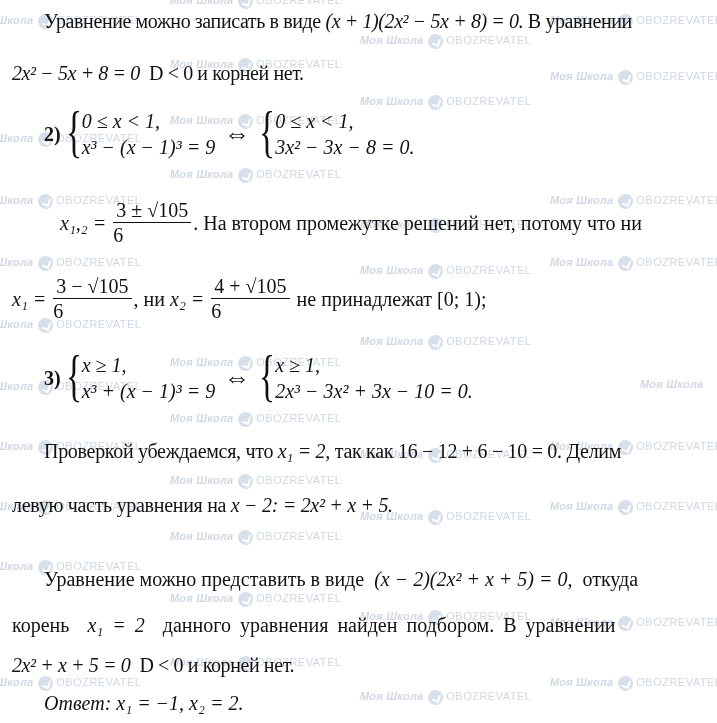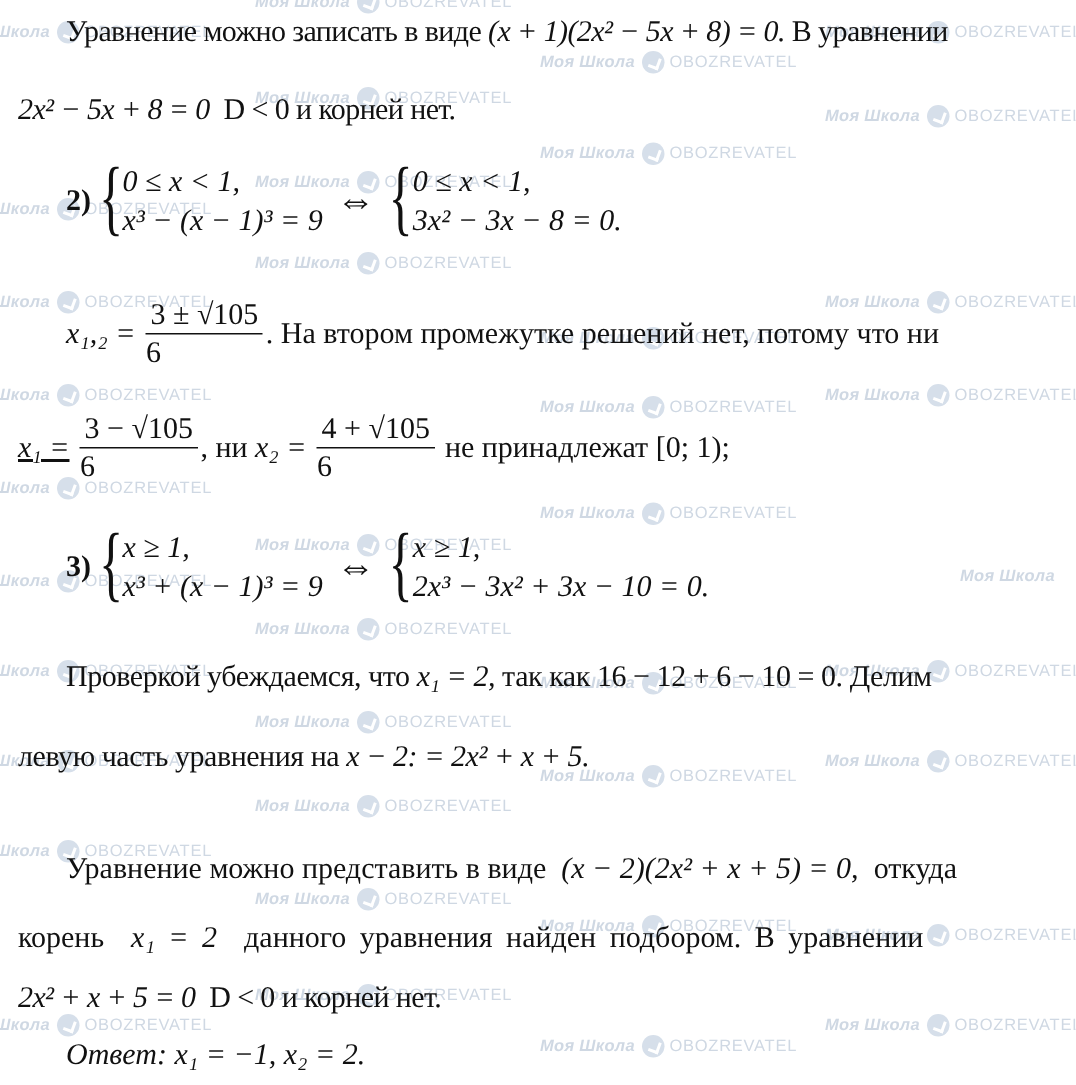--- a/index.html
+++ b/index.html
@@ -98,29 +98,29 @@
     </span>
     <span class="big" style="display:inline-block;vertical-align:middle;margin:0 4px;">⇔</span>
     <span class="sys">
       <span class="brace">{</span>
       <span class="row it">0 ≤ x &lt; 1,</span>
       <span class="row it">3x² − 3x − 8 = 0.</span>
     </span>
   </div>
 
   <div class="line" style="left:44px;top:198px;">
-    <span class="it" style="vertical-align:middle;">x₁,₂ =</span>
+    <span class="it" style="vertical-align:middle;margin-left:16px;">x₁,₂ =</span>
     <span class="frac">
       <span class="num">3 ± √105</span>
       <span class="den">6</span>
     </span><span style="vertical-align:middle;">. На втором промежутке решений нет, потому что ни</span>
   </div>
 
   <div class="line" style="left:12px;top:274px;">
-    <span class="it" style="vertical-align:middle;text-decoration:underline;">x₁ =</span>
+    <span class="it" style="vertical-align:middle;">x₁ =</span>
     <span class="frac">
       <span class="num">3 − √105</span>
       <span class="den">6</span>
     </span><span style="vertical-align:middle;">, ни</span>
     <span class="it" style="vertical-align:middle;">x₂ =</span>
     <span class="frac">
       <span class="num">4 + √105</span>
       <span class="den">6</span>
     </span>
     <span style="vertical-align:middle;">не принадлежат [0; 1);</span>

